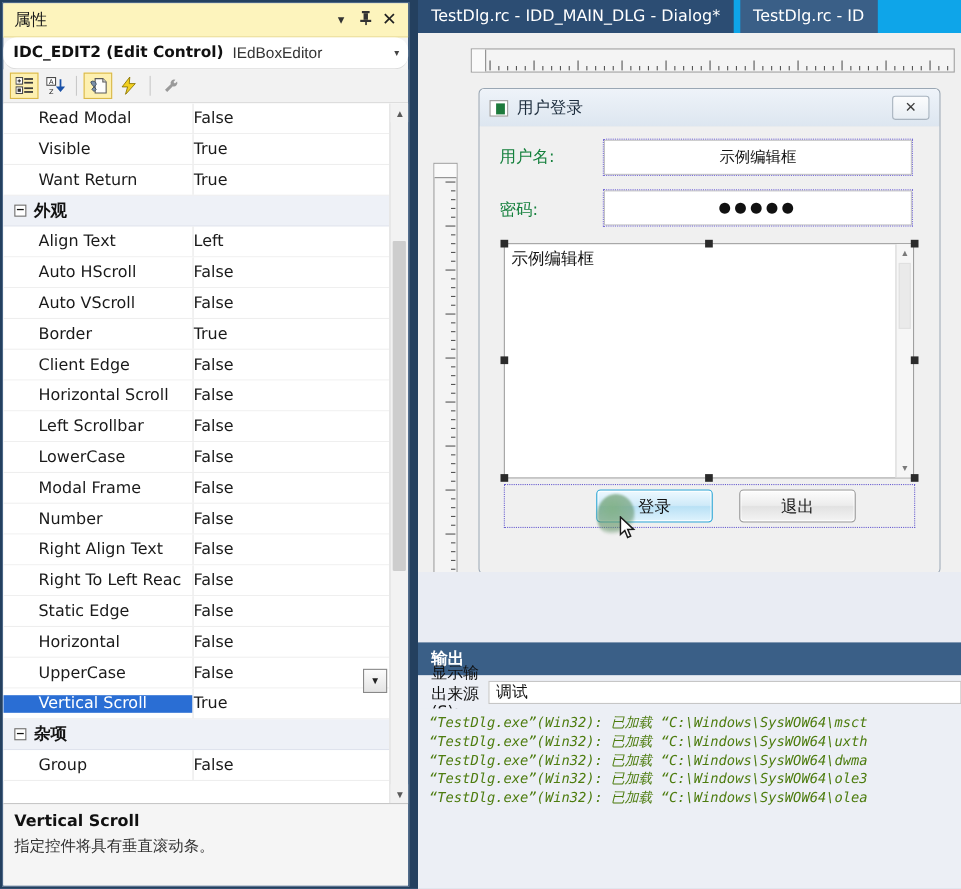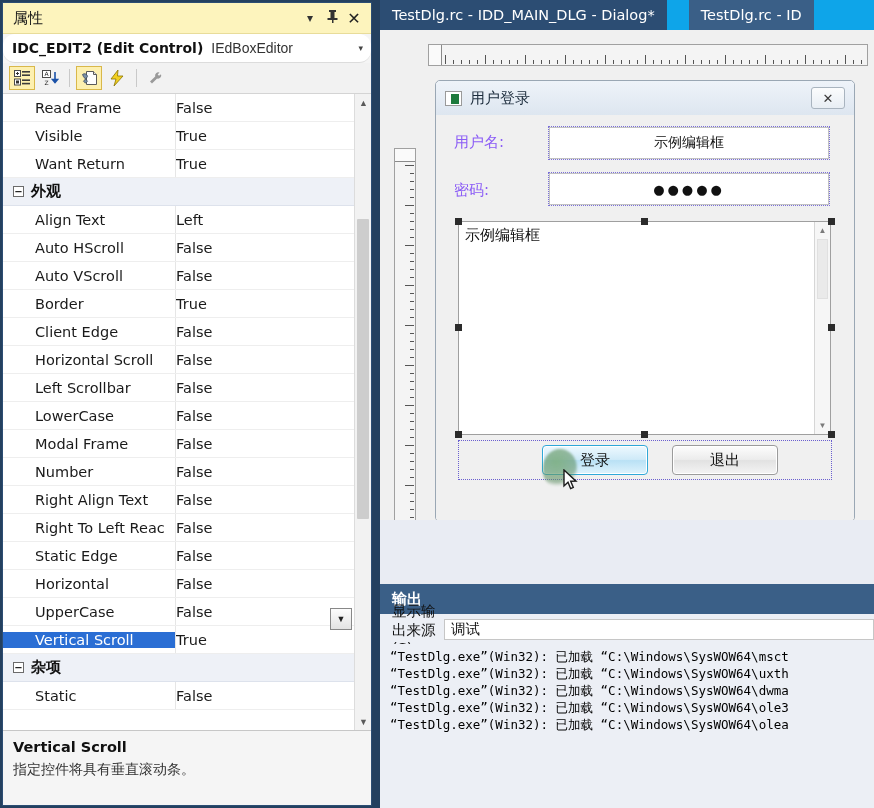--- a/index.html
+++ b/index.html
@@ -133,21 +133,21 @@
   .tabstrip{
     position:absolute;left:0;top:0;right:0;height:30px;background:#0ea5e9;
     display:flex;align-items:flex-end;
   }
   .tab{
     height:30px;display:flex;align-items:center;padding:0 12px;
     font-size:14.5px;color:#ffffff;white-space:nowrap;
     font-family:"DejaVu Sans","Liberation Sans",sans-serif;
   }
   .tab.active{background:#2c4d73;}
-  .tab.inactive{background:#3a5f87;margin-left:22px;}
+  .tab.inactive{background:#3a5f87;margin-left:6px;}
 
   .editor-area{
     position:absolute;left:0;top:30px;right:0;height:490px;background:#f0f0f0;
     overflow:hidden;
   }
   
   .hruler{
     position:absolute;left:48px;top:14px;width:440px;height:22px;
     background:#f4f4f4;border:1px solid #a0a0a0;box-sizing:border-box;
   }
@@ -191,21 +191,21 @@
   }
   .dlg-x{
     margin-left:auto;margin-right:9px;width:34px;height:22px;
     border:1px solid #a9b4bf;border-radius:3px;background:linear-gradient(#fbfcfd,#e8eef4);
     display:flex;align-items:center;justify-content:center;font-size:13px;color:#3a3a3a;
     box-sizing:border-box;
   }
   .dlg-body{position:absolute;left:0;top:34px;right:0;bottom:0;background:#f0f0f0;}
 
   .lbl{
-    position:absolute;font-size:15px;color:#8b5cf6;
+    position:absolute;font-size:15px;color:#15803d;
     font-family:"DejaVu Sans","Liberation Sans",sans-serif;
   }
   .edt{
     position:absolute;background:#fff;border:1px solid #c2c2c2;box-sizing:border-box;
     display:flex;align-items:center;justify-content:center;
     font-size:14px;color:#111;
     font-family:"DejaVu Sans","Liberation Sans",sans-serif;
   }
   .dotted{outline:1px dotted #7a6fd8;outline-offset:0px;}
   .multiline{
@@ -272,21 +272,21 @@
     display:flex;align-items:center;padding-left:6px;box-sizing:border-box;
     font-size:14.5px;color:#111;
     font-family:"DejaVu Sans","Liberation Sans",sans-serif;
   }
   .out-body{
     position:absolute;left:0;right:0;top:60px;bottom:0;background:#eceff5;
     padding:4px 0 0 10px;box-sizing:border-box;overflow:hidden;
   }
   .oline{
     white-space:pre;font-family:"DejaVu Sans Mono","Liberation Mono",monospace;
-    font-size:12.5px;color:#000000;line-height:17px;
+    font-size:12.5px;color:#4d7c0f;line-height:17px;font-style:italic;
   }
   .oline.cn{font-family:"DejaVu Sans","Liberation Sans",sans-serif;font-size:13.5px;}
   .wm{
     position:absolute;right:6px;bottom:2px;font-size:15px;color:#b9bcc4;
     font-family:"DejaVu Sans","Liberation Sans",sans-serif;
   }
 </style>
 </head>
 <body>
 
@@ -353,21 +353,21 @@
         <div class="tbi">
           <svg width="17" height="16" viewBox="0 0 17 16">
             <path d="M11.5 2.6a3.2 3.2 0 0 0-4.3 3.9L2 11.6l2 2 5.1-5.1a3.2 3.2 0 0 0 3.9-4.3L11 5.8 9.7 4.5z" fill="#9a9a9a"></path>
           </svg>
         </div>
       </div>
 
       <div class="grid-wrap">
         <div class="grid-scroll" id="grid-rows">
             <div class="row">
-              <div class="pn">Read Frame</div>
+              <div class="pn">Read Modal</div>
               <div class="pv">False</div>
             </div>
             <div class="row">
               <div class="pn">Visible</div>
               <div class="pv">True</div>
             </div>
             <div class="row">
               <div class="pn">Want Return</div>
               <div class="pv">True</div>
             </div>
@@ -441,21 +441,21 @@
               <div class="pn">Vertical Scroll</div>
               <div class="pv">True</div>
             </div>
             <div class="row cat">
               <div class="cn">
                 <span class="expander">−</span>
                 <span>杂项</span>
               </div>
             </div>
             <div class="row">
-              <div class="pn">Static</div>
+              <div class="pn">Group</div>
               <div class="pv">False</div>
             </div>
           </div>
         <div class="gsb">
           <div class="ar up">▲</div>
           <div class="thumb" style="top:125px;height:300px;"></div>
           <div class="ar dn">▼</div>
         </div>
         <div class="ddbtn" style="top:514px;">▼</div>
       </div>

